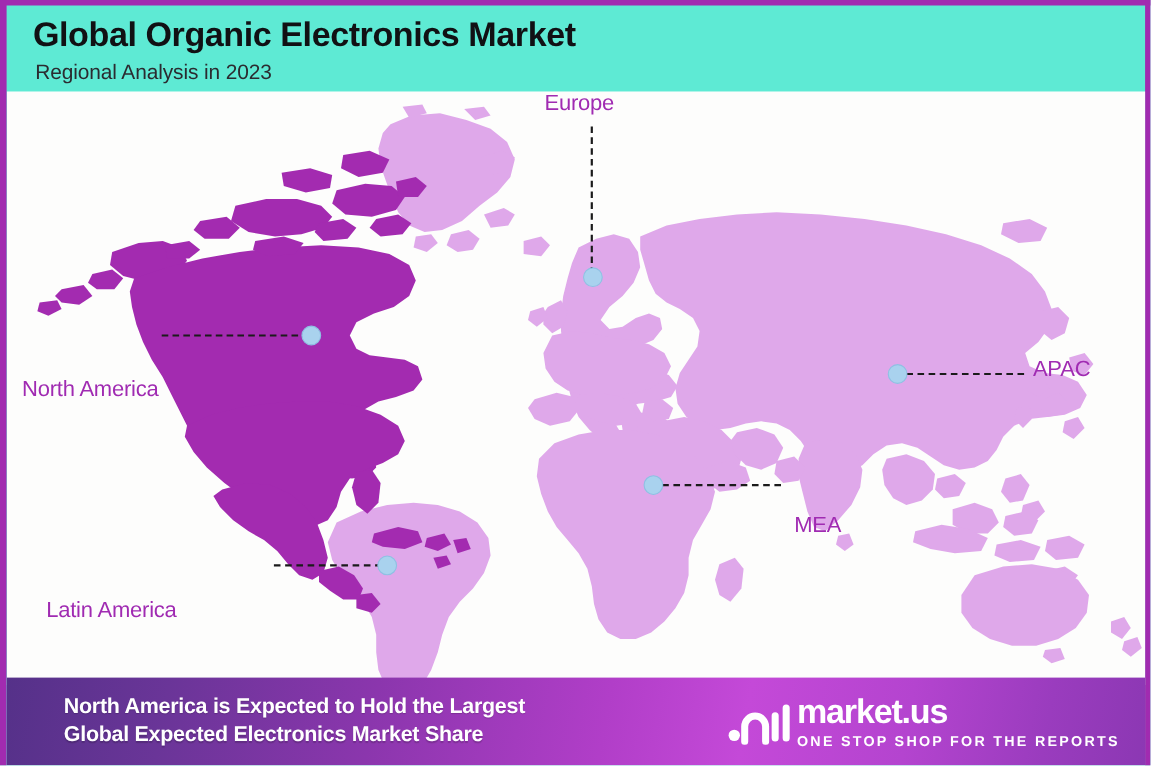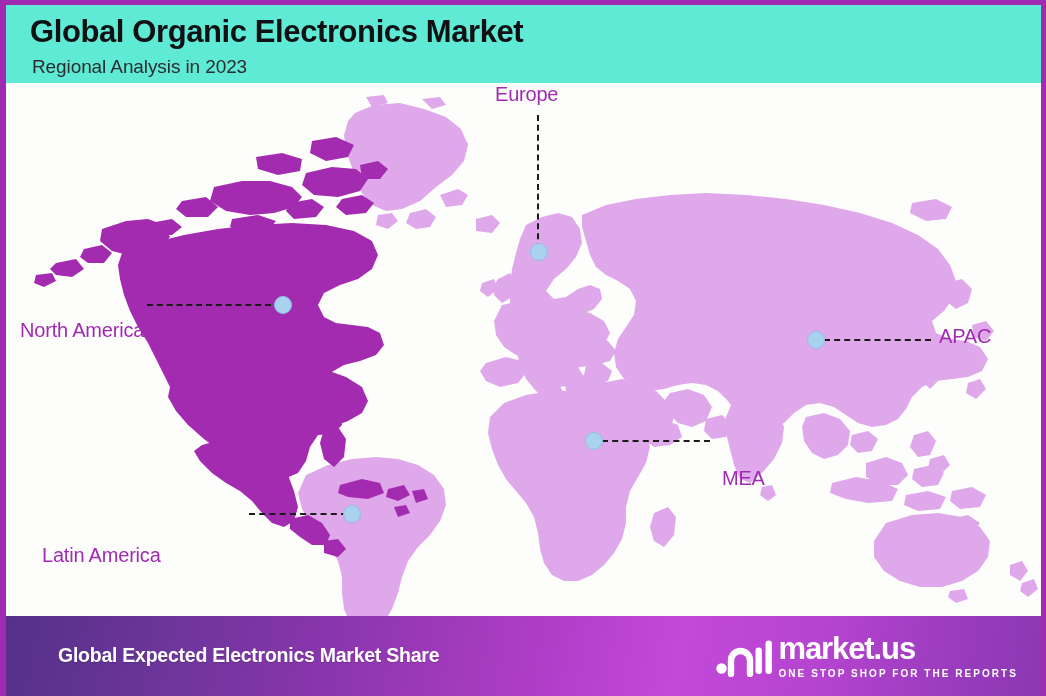--- a/index.html
+++ b/index.html
@@ -25,21 +25,21 @@
 
   
   #mapwrap{position:absolute;left:0;top:78px;width:1041px;height:540px;}
   #worldmap{display:block;width:1041px;height:540px;}
 
   
   .callout{position:absolute;color:#a02bb2;font-weight:400;letter-spacing:-0.2px;}
   .callout .line2{display:block;}
 
   #lbl-europe{left:489px;top:78px;font-size:20px;}
-  #lbl-na{left:14px;top:312px;font-size:20px;line-height:1.38;}
+  #lbl-na{left:14px;top:336px;font-size:20px;line-height:1.38;}
   #lbl-apac{left:933px;top:320px;font-size:20px;}
   #lbl-mea{left:716px;top:422px;font-size:20px;margin-top:40px;}
   #lbl-latam{left:36px;top:495px;font-size:20px;margin-top:44px;}
 
   
   .leader{position:absolute;}
   .leader-h{border-top:2px dashed #1b1b1b;height:0;}
   .leader-v{border-left:2px dashed #1b1b1b;width:0;}
 
   #lead-na{left:141px;top:299px;width:124px;}
@@ -77,21 +77,21 @@
 
   
   #logo{display:flex;align-items:center;gap:5px;padding-right:10px;}
   #logo-mark{flex:0 0 auto;}
   #logo-text{display:flex;flex-direction:column;justify-content:center;}
   #logo-word{
     color:#fff;font-size:31px;font-weight:700;line-height:1;
     letter-spacing:-1.1px;
   }
   #logo-tag{
-    color:#ffffff;font-size:10px;font-weight:700;letter-spacing:2.05px;
+    color:#ffffff;font-size:13px;font-weight:700;letter-spacing:2.05px;
     margin-top:4px;white-space:nowrap;
   }
 </style>
 </head>
 <body>
 
 <div id="frame">
 
   <div id="header">
     <h1 id="title">Global Organic Electronics Market</h1>
@@ -288,20 +288,21 @@
   <div class="callout" id="lbl-mea">
     <span>MEA</span>
   </div>
 
   <div class="callout" id="lbl-latam">
     <span>Latin America</span>
   </div>
 
   <div id="banner">
     <div id="banner-text">
+      <span>North America is Expected to Hold the Largest</span>
       <span>Global Expected Electronics Market Share</span>
     </div>
 
     <div id="logo">
       <svg id="logo-mark" width="58" height="42" viewBox="0 0 58 42">
         <circle cx="5.5" cy="33.5" r="5.2" fill="#ffffff"></circle>
         <path d="M15 39 L15 25.5 A9.5 9.5 0 0 1 34 25.5 L34 39" fill="none" stroke="#ffffff" stroke-width="6.4" stroke-linecap="round"></path>
         <rect x="39.5" y="12.5" width="6.4" height="26.5" rx="3.2" fill="#ffffff"></rect>
         <rect x="49.5" y="5.5" width="6.4" height="33.5" rx="3.2" fill="#ffffff"></rect>
       </svg>

